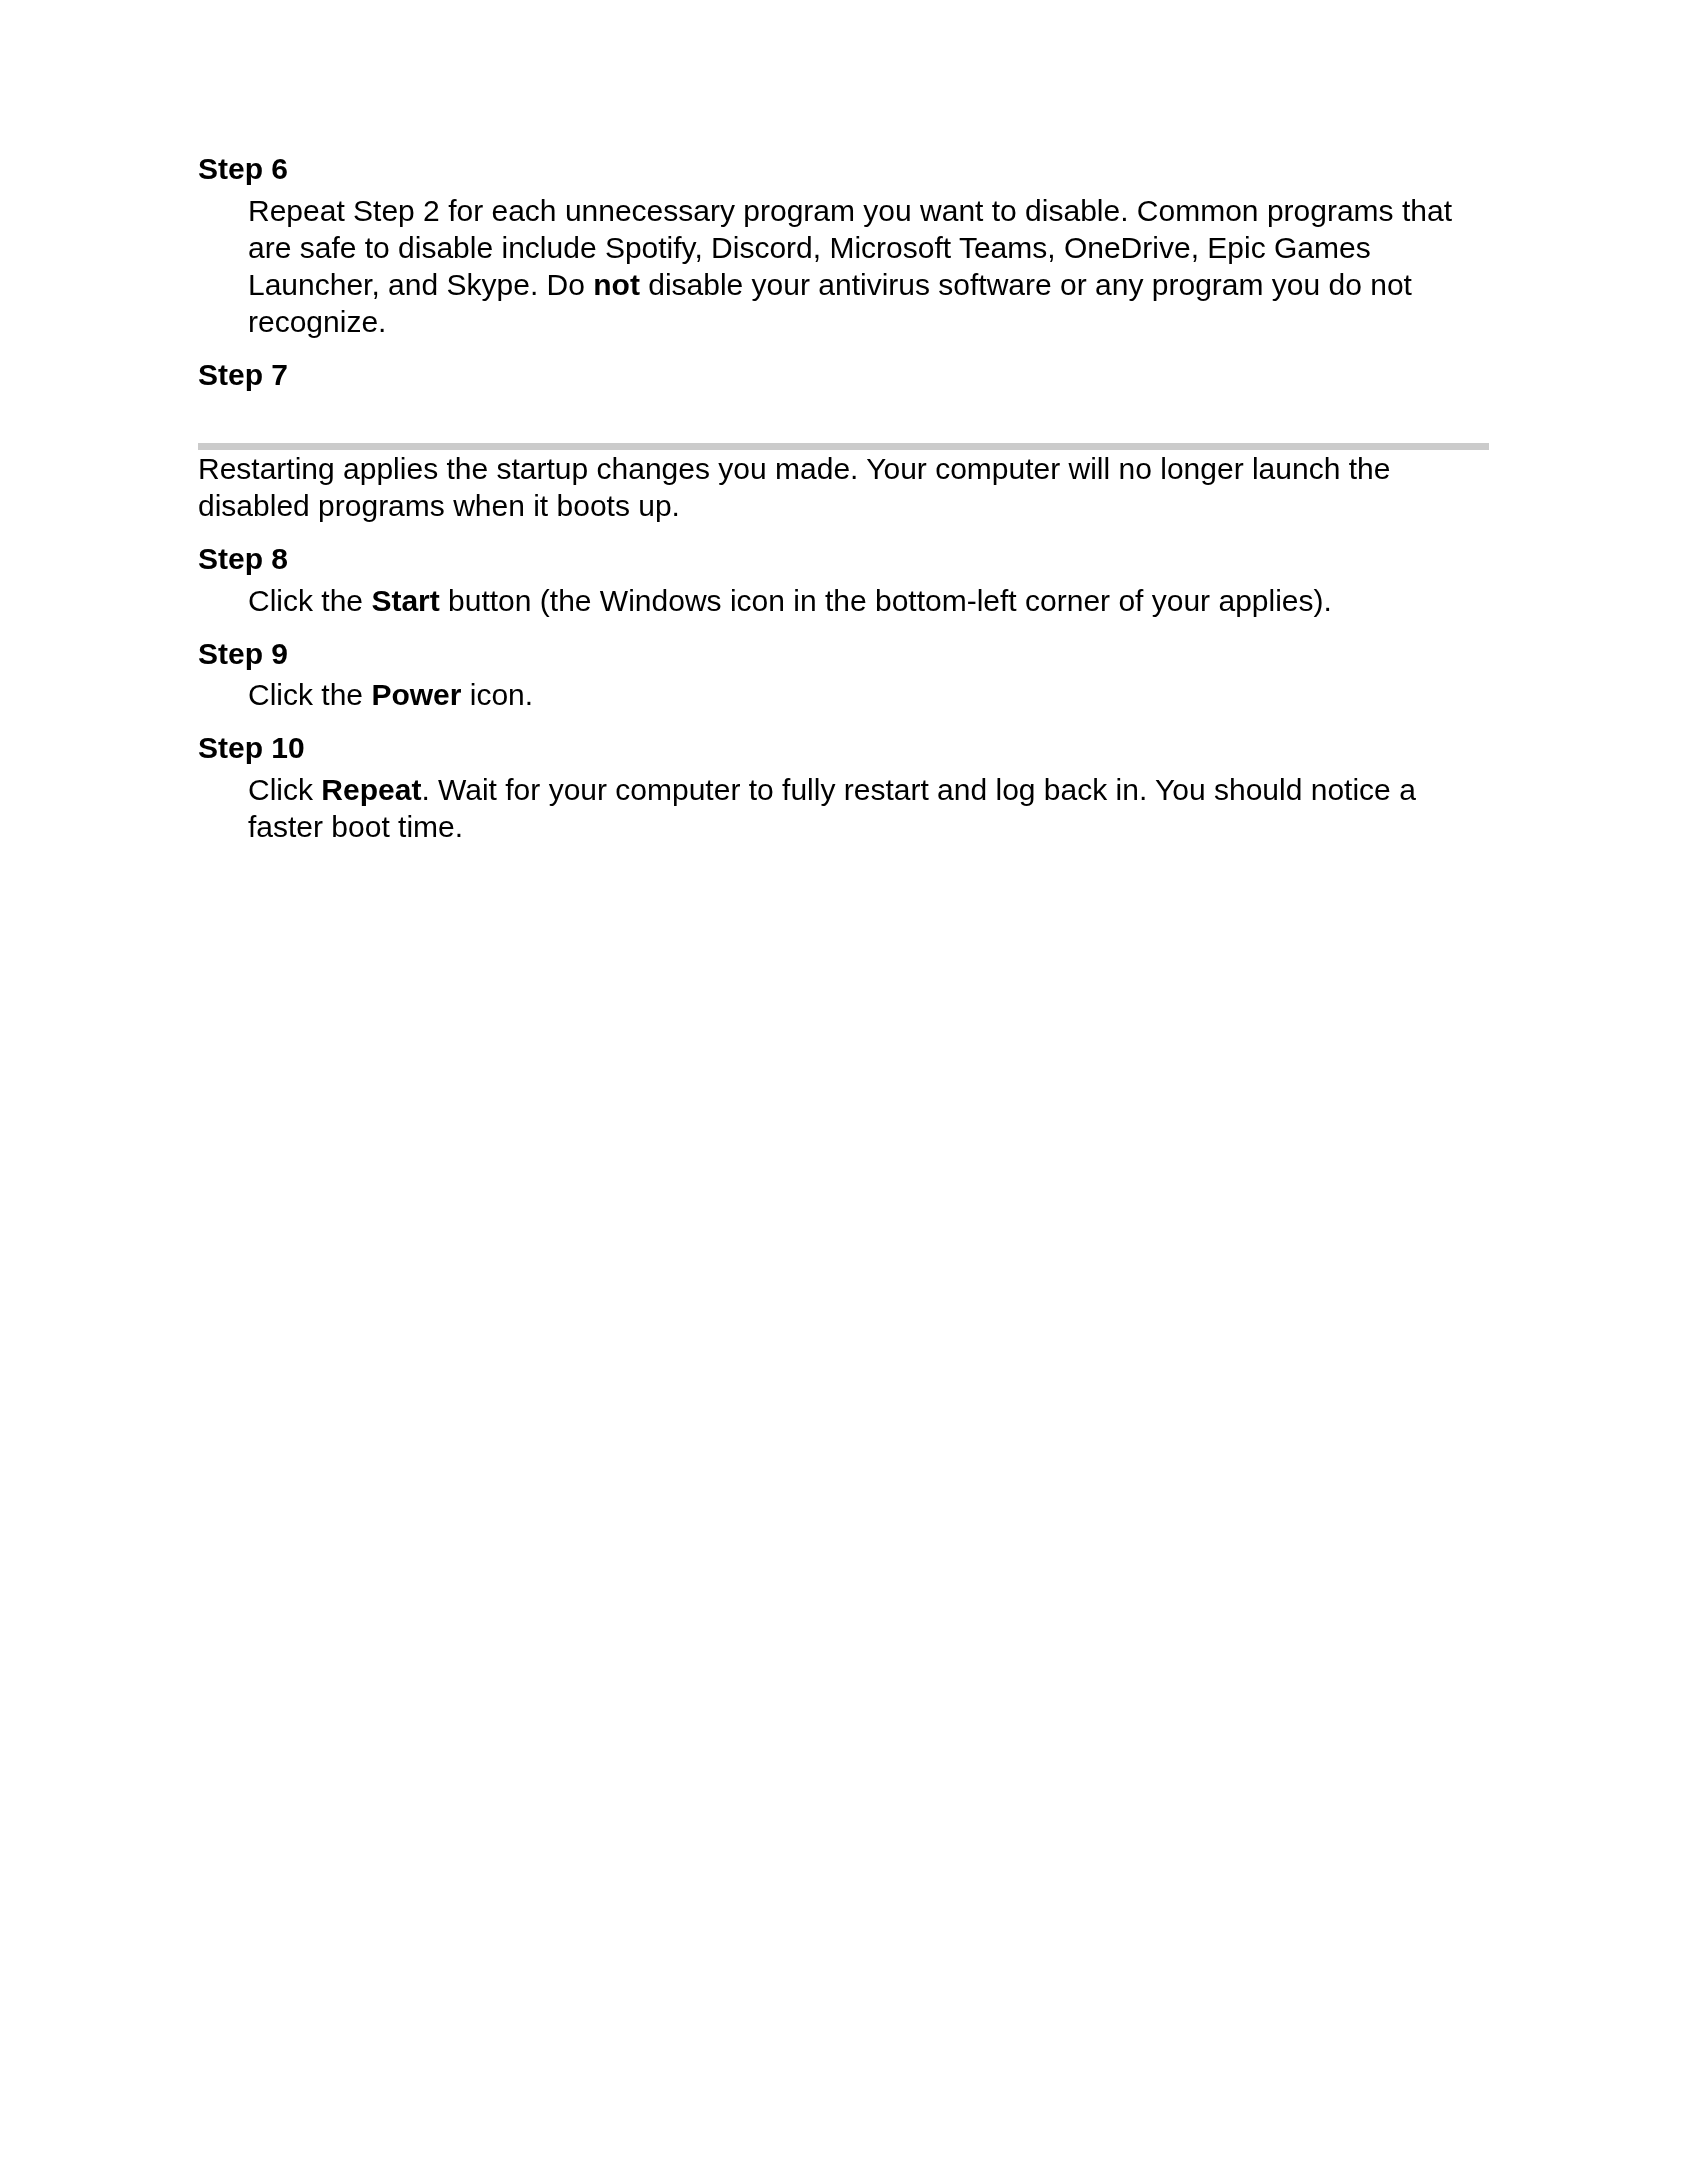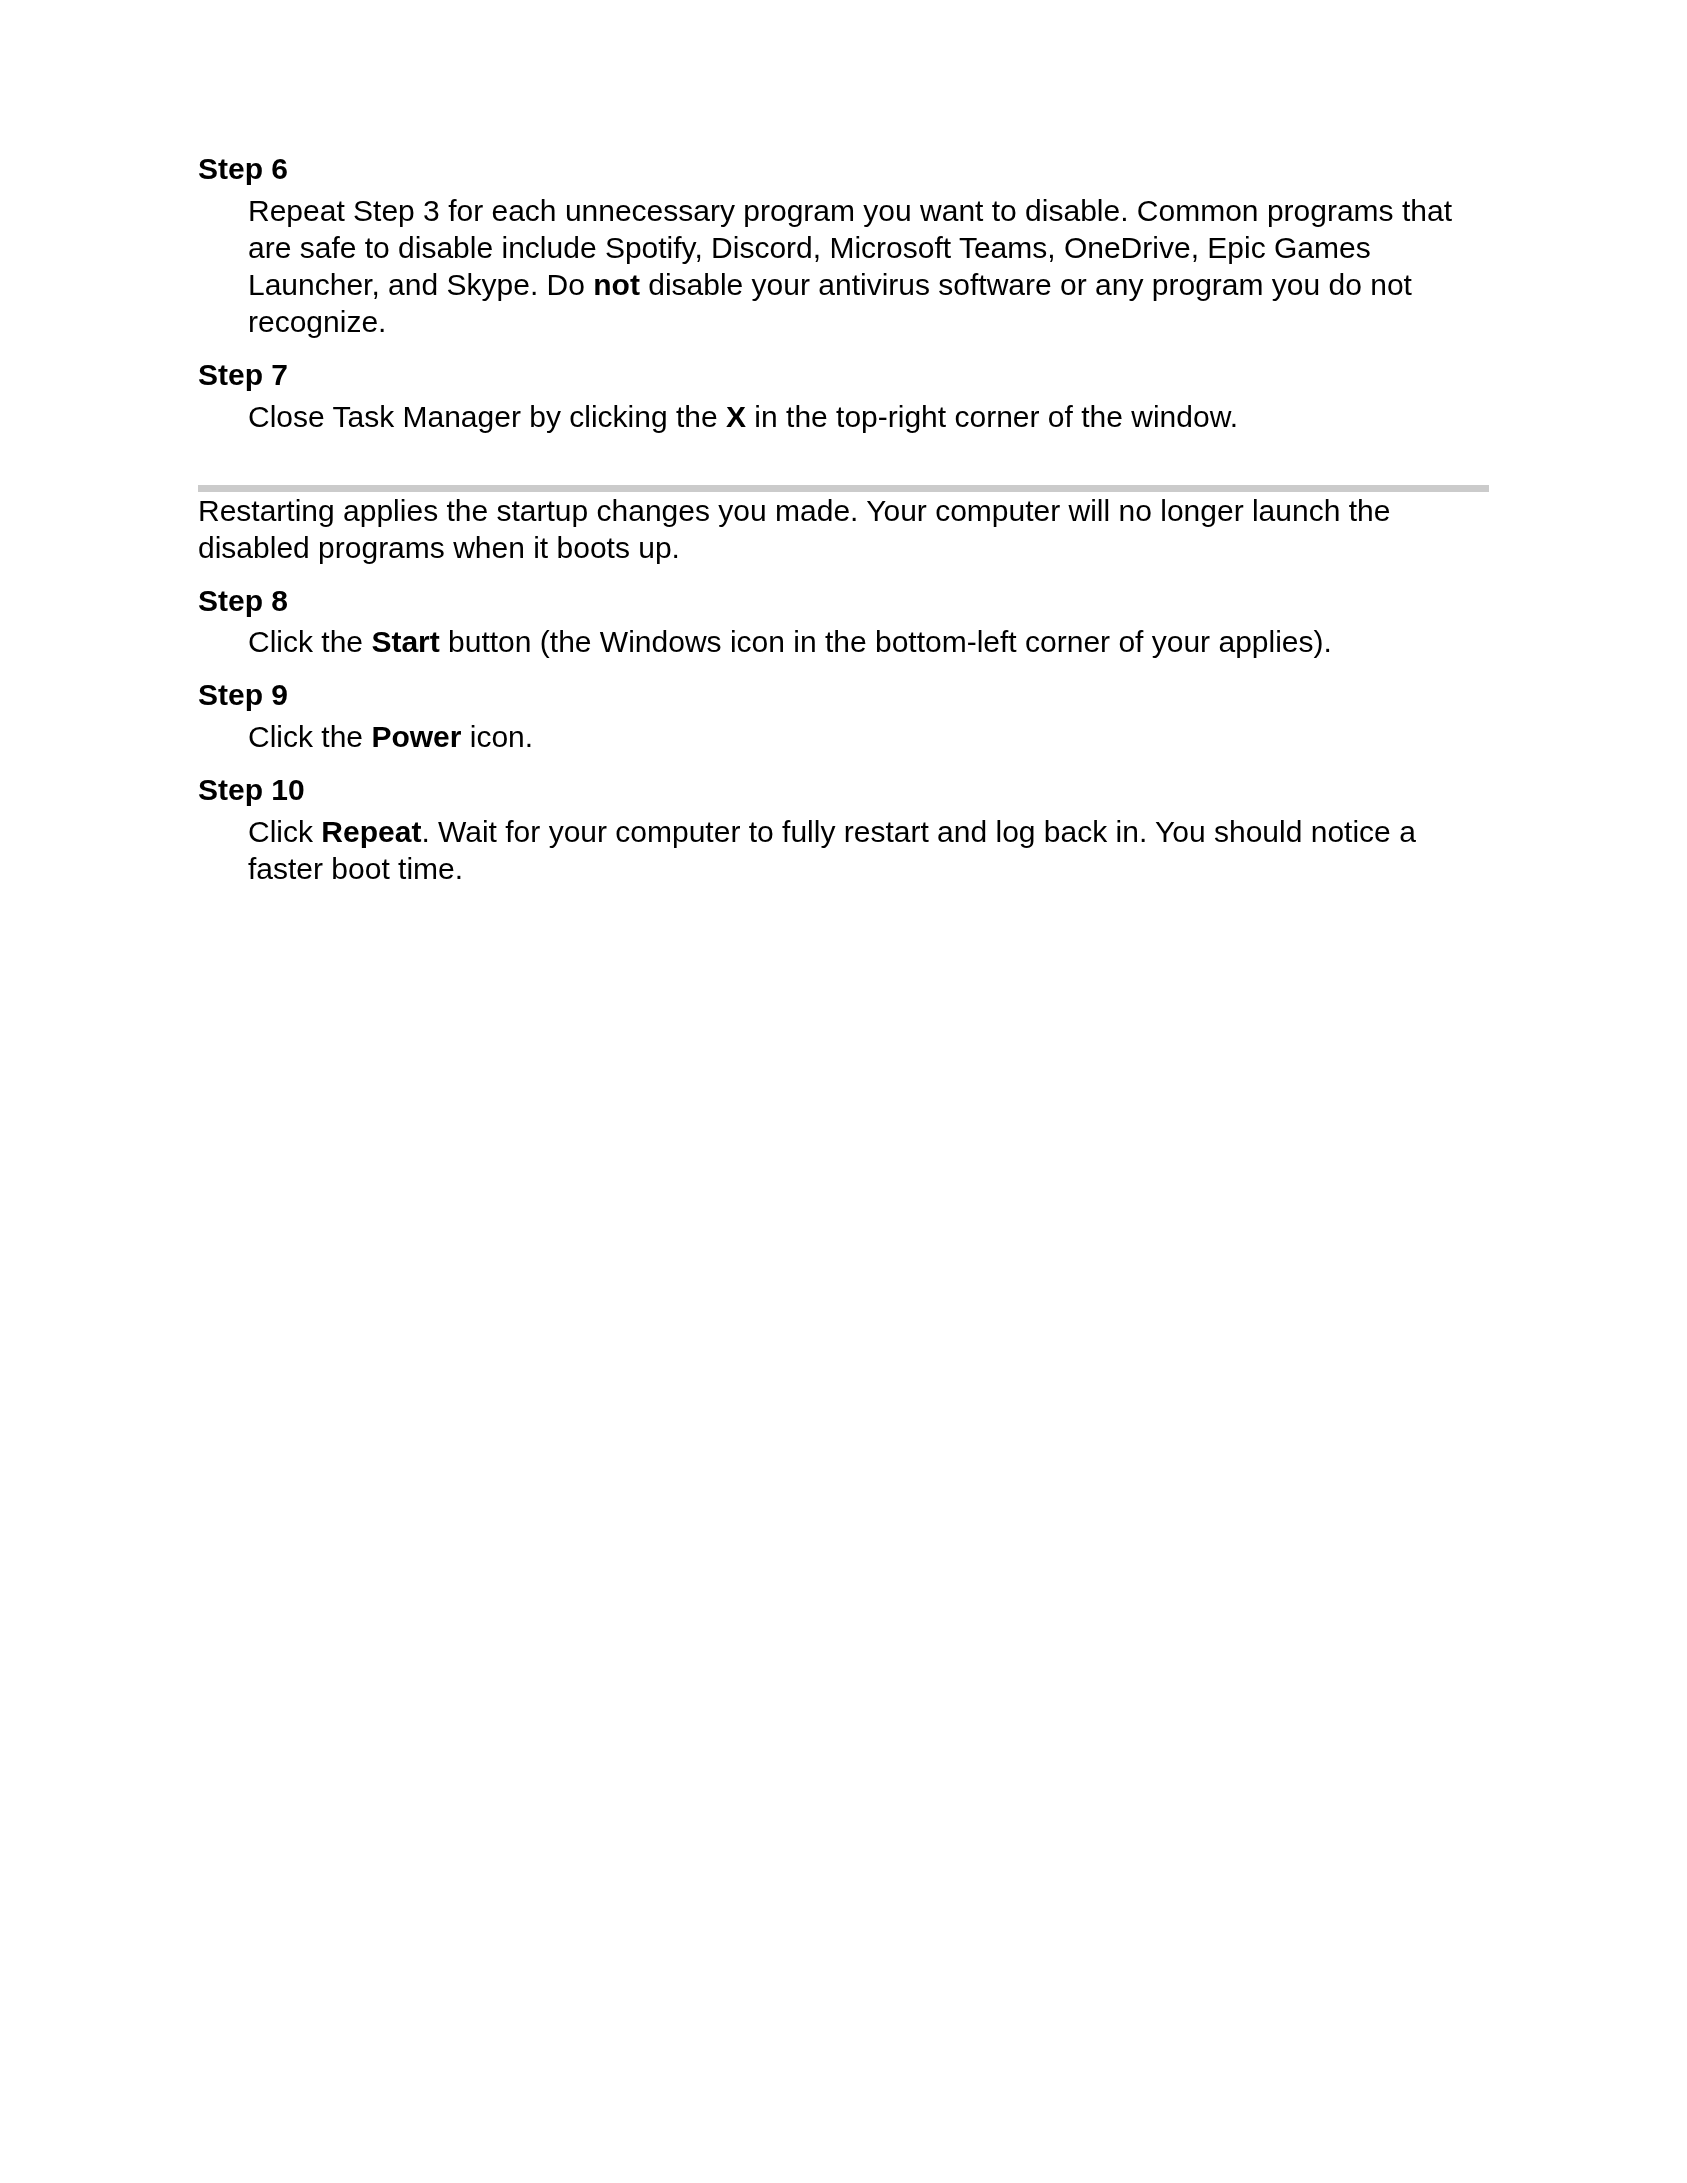--- a/index.html
+++ b/index.html
@@ -44,24 +44,23 @@
   .b { font-weight: bold; }
 </style>
 </head>
 <body>
 
 <div class="page">
   <main class="content">
 
     <section>
       <h3 class="step-label">Step 6</h3>
-      <p class="step-body"><span>Repeat Step 3 for each unnecessary program you want to disable. Common programs that are safe to disable include Spotify, Discord, Microsoft Teams, OneDrive, Epic Games Launcher, and Skype. Do </span><span class="b">not</span><span> disable your antivirus software or any program you do not recognize.</span></p>
+      <p class="step-body"><span>Repeat Step 2 for each unnecessary program you want to disable. Common programs that are safe to disable include Spotify, Discord, Microsoft Teams, OneDrive, Epic Games Launcher, and Skype. Do </span><span class="b">not</span><span> disable your antivirus software or any program you do not recognize.</span></p>
 
       <h3 class="step-label">Step 7</h3>
-      <p class="step-body"><span>Close Task Manager by clicking the </span><span class="b">X</span><span> in the top-right corner of the window.</span></p>
     </section>
 
     <hr class="divider">
 
     <section>
       <p class="intro">Restarting applies the startup changes you made. Your computer will no longer launch the disabled programs when it boots up.</p>
 
       <h3 class="step-label">Step 8</h3>
       <p class="step-body"><span>Click the </span><span class="b">Start</span><span> button (the Windows icon in the bottom-left corner of your applies).</span></p>
 

